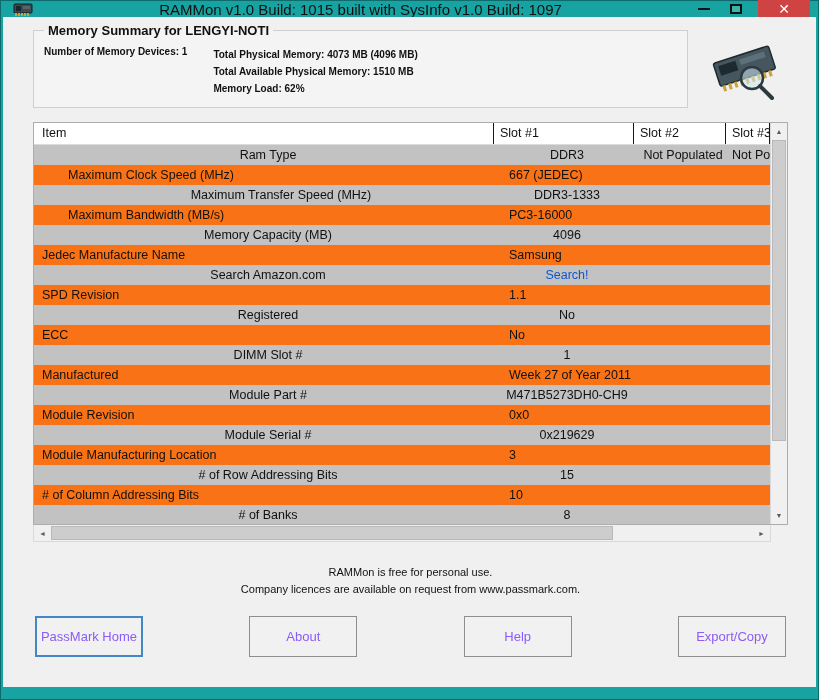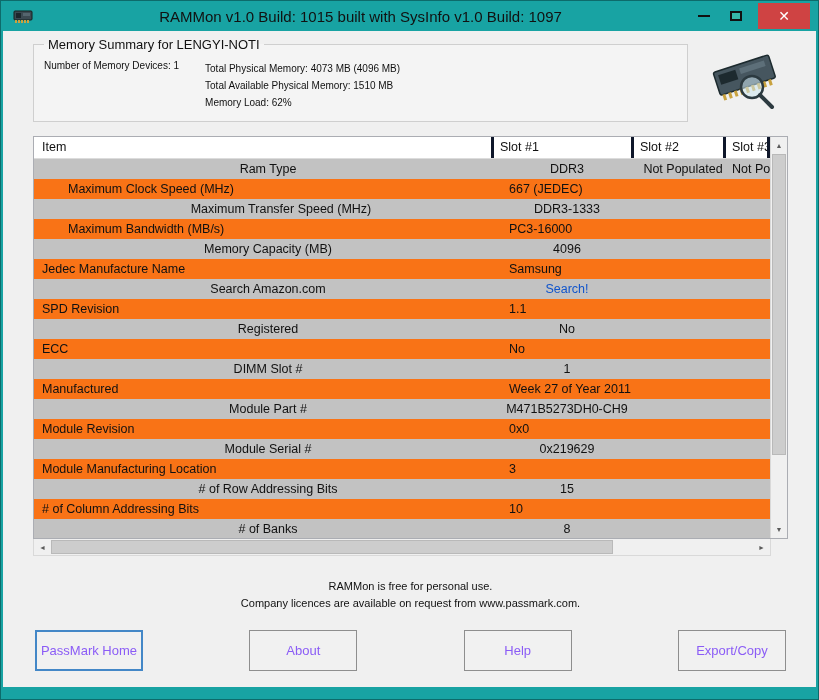--- a/index.html
+++ b/index.html
@@ -3,48 +3,48 @@
 <meta charset="utf-8">
 <style>
   * { margin:0; padding:0; box-sizing:border-box; }
   html,body { width:819px; height:700px; }
   body { font-family:"Liberation Sans", sans-serif; background:#f0f0f0; }
 
   .window { width:819px; height:700px; background:#18a3a3; padding:0 2px 12px 2px;
             display:flex; flex-direction:column; border:1px solid #0d6b6b; }
 
   
-  .titlebar { height:30px; display:flex; align-items:center; flex:0 0 auto; }
+  .titlebar { height:16px; display:flex; align-items:center; flex:0 0 auto; }
   .app-icon { width:20px; height:18px; margin-left:10px; flex:0 0 auto; }
   .title-text { flex:1; text-align:center; font-size:15px; color:#111; white-space:nowrap; overflow:hidden; }
   .win-controls { display:flex; align-items:center; height:100%; }
   .wc-btn { width:32px; height:24px; display:flex; align-items:center; justify-content:center; cursor:default; }
   .min-glyph { width:12px; height:2px; background:#111; }
   .max-glyph { width:12px; height:10px; border:2px solid #111; background:#35b7a9; }
   .close-btn { width:52px; height:26px; background:#cf4343; color:#fff; display:flex;
                align-items:center; justify-content:center; font-size:14px; margin:0 6px 0 6px; }
 
   
   .content { background:#f0f0f0; flex:1; display:flex; flex-direction:column; overflow:hidden;
              padding:6px 28px 0 30px; }
 
   
-  .summary-row { display:flex; align-items:center; gap:14px; }
+  .summary-row { display:flex; align-items:flex-end; gap:14px;font-weight:bold; }
   fieldset.summary { flex:1; border:1px solid #cfcfcf; padding:4px 10px 10px 10px; background:#f4f4f4; }
   fieldset.summary legend { font-size:13px; color:#111; padding:0 4px; }
   .summary-inner { display:flex; gap:26px; font-size:10px; color:#111; padding-top:4px; }
   .summary-lines div { line-height:17px; }
   .chip-box { width:86px; height:74px; display:flex; align-items:center; justify-content:center; flex:0 0 auto; }
 
   
   .table-area { margin-top:14px; flex:0 0 auto; }
   .grid { display:flex; height:403px; border:1px solid #abadb3; background:#fff; }
   .cols { flex:1; display:flex; flex-direction:column; overflow:hidden; }
   .thead { display:flex; height:22px; background:#fff; border-bottom:1px solid #dcdcdc; flex:0 0 auto; }
-  .th { font-size:12.5px; color:#111; line-height:21px; border-right:3px solid #0f172a;
+  .th { font-size:12.5px; color:#111; line-height:21px; border-right:1px solid #0f172a;
         white-space:nowrap; overflow:hidden; }
   .tbody { flex:1; overflow:hidden; }
   .trow { display:flex; height:20px; }
   .r-gray { background:#c2c2c2;text-align:center; }
   .r-white { background:#f97316;gap:9px; }
   .td { font-size:12.5px; color:#111; line-height:20px; white-space:nowrap; overflow:hidden; }
   .c-item { width:460px; padding-left:8px; }
   .c-item.indent { padding-left:34px; }
   .c-s1 { width:140px; padding-left:6px; }
   .c-s2 { width:92px; padding-left:6px; }

